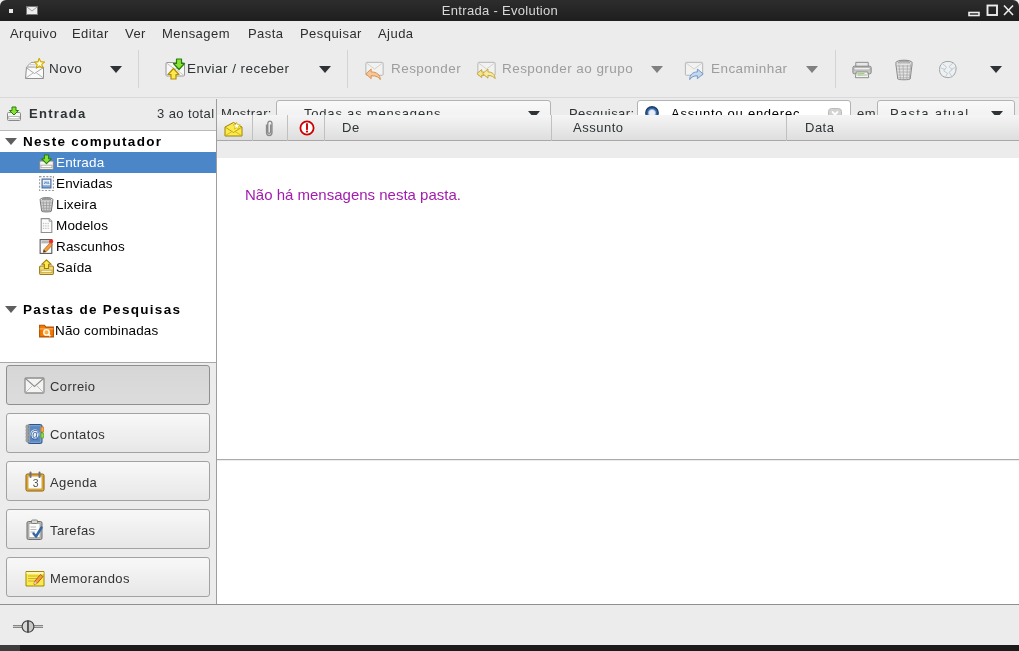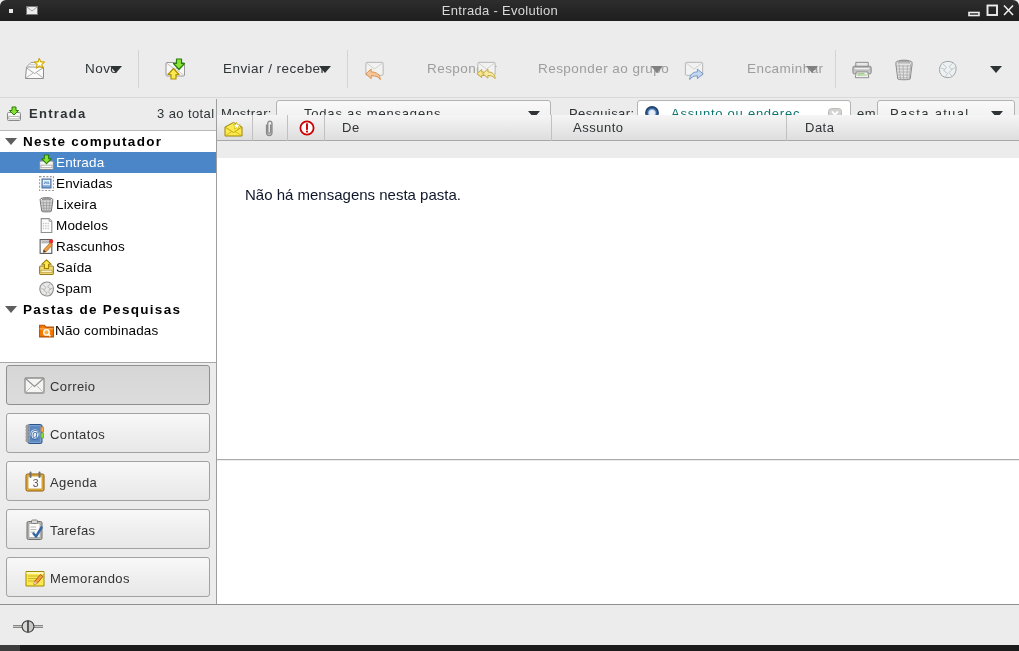--- a/index.html
+++ b/index.html
@@ -8,21 +8,21 @@
 .abs { position:absolute; }
 
 .titlebar { position:absolute; left:0; top:0; width:1019px; height:21px;
   background:linear-gradient(#2d2d2d,#1e1e1e); border-radius:6px 6px 0 0; }
 .title { position:absolute; left:-19px; right:0; top:3px; letter-spacing:0.3px; text-align:center; font-size:13px; color:#d8d8d8; }
 
 .menubar { position:absolute; left:0; top:21px; width:1019px; height:24px; background:#ececec; }
 .menubar span { position:absolute; top:5px; font-size:13px; color:#2d2d2d; letter-spacing:0.45px; }
 
 .toolbar { position:absolute; left:0; top:45px; width:1019px; height:53px; background:#ececec; border-bottom:1px solid #d9d9d9; }
-.tbtext { position:absolute; top:16px; font-size:13.5px; color:#2e3436; letter-spacing:0.45px;margin-left:36px; }
+.tbtext { position:absolute; top:16px; font-size:13.5px; color:#2e3436; letter-spacing:0.45px; }
 .tbgray { color:#9d9d9d; }
 .tsep { position:absolute; top:5px; height:38px; width:1px; background:#d4d4d4; }
 .arr { position:absolute; width:0; height:0; border-left:6px solid transparent; border-right:6px solid transparent; border-top:7px solid #2e3436; }
 .arrg { border-top-color:#808080; }
 
 .row2 { position:absolute; left:0; top:99px; width:1019px; height:32px; background:#ececec; border-bottom:1px solid #b9b9b9; }
 .lbl { position:absolute; top:7px; font-size:13px; color:#2e3436; letter-spacing:0.4px; }
 .combo { position:absolute; top:1px; height:26px; background:linear-gradient(#f9f9f9,#ededed); border:1px solid #b3b3b3; border-radius:3px; }
 .combo .ctext { position:absolute; top:5px; font-size:13px; color:#2e3436; letter-spacing:0.8px; }
 .combo .carr { position:absolute; width:0; height:0; border-left:6.5px solid transparent; border-right:6.5px solid transparent; border-top:7.5px solid #2e3436; top:10px; }
@@ -43,21 +43,21 @@
 .sbtn .btext { position:absolute; left:43px; top:13px; font-size:13px; color:#333; letter-spacing:0.4px; }
 .sbtn.active { background:linear-gradient(#d6d6d6,#dcdcdc); border-color:#8f8f8f; }
 
 .listhead { position:absolute; left:217px; top:115px; width:802px; height:26px;
   background:linear-gradient(#f5f5f5,#dedede); border-bottom:1px solid #a8a8a8; }
 .hsep { position:absolute; top:0; width:1px; height:26px; background:#c0c0c0; }
 .hlabel { position:absolute; top:5px; font-size:13px; color:#2e3436; letter-spacing:0.5px; }
 
 .listarea { position:absolute; left:217px; top:158px; width:802px; height:302px; background:#fff; border-bottom:1px solid #ababab; }
 .preview { position:absolute; left:217px; top:461px; width:802px; height:143px; background:#fff; }
-.nomsg { position:absolute; left:245px; top:186px; font-size:15px; color:#0f172a; letter-spacing:0px; }
+.nomsg { position:absolute; left:245px; top:186px; font-size:15px; color:#a21caf; letter-spacing:0px; }
 
 .statusbar { position:absolute; left:0; top:604px; width:1019px; height:41px; background:#ececec; border-top:1px solid #8f8f8f; }
 .blackbar { position:absolute; left:0; top:645px; width:1019px; height:6px; background:#1b1b1b; }
 .blackbar .lseg { position:absolute; left:0; top:0; width:20px; height:6px; background:#3d3d3d; }
 </style>
 </head>
 <body>
 <div class="win">
 
   <div class="titlebar">
@@ -67,20 +67,29 @@
       <path d="M1 1 L6 5 L11 1" fill="none" stroke="#9a9a9a" stroke-width="0.9"></path>
     </svg>
     <div class="title">Entrada - Evolution</div>
     <svg class="abs" style="left:968px;top:4px;" width="48" height="13" viewBox="0 0 48 13">
       <rect x="1" y="8.5" width="10" height="3" fill="none" stroke="#ededed" stroke-width="1.6"></rect>
       <rect x="19.5" y="1.5" width="9.5" height="9.5" fill="none" stroke="#ededed" stroke-width="1.9"></rect>
       <path d="M36 1.5 L45 11 M45 1.5 L36 11" stroke="#ededed" stroke-width="1.6"></path>
     </svg>
   </div>
 
+  <div class="menubar">
+    <span style="left:10px;">Arquivo</span>
+    <span style="left:72px;">Editar</span>
+    <span style="left:125px;">Ver</span>
+    <span style="left:162px;">Mensagem</span>
+    <span style="left:248px;">Pasta</span>
+    <span style="left:300px;">Pesquisar</span>
+    <span style="left:378px;">Ajuda</span>
+  </div>
 
   <div class="toolbar">
     <svg class="abs" style="left:23px;top:12px;" width="24" height="24" viewBox="0 0 24 24" id="icon-novo">
 <path d="M3.5 10 L20.5 10 L20.5 21.5 L2.5 21.5 Z" fill="#fafafa" stroke="#8f8f8f"></path>
 <path d="M4.5 9 L8 5.5 L17 5 L17 10" fill="#fff" stroke="#9a9a9a"></path>
 <path d="M6.5 7.5 L14 7.2 M6.5 9.2 L14 9" stroke="#c9c9c9" stroke-width="0.9"></path>
 <path d="M3 10.5 L11.5 16.5 L20.5 10.5" fill="none" stroke="#a8a8a8"></path>
 <path d="M3 21 L10 16 M20.5 21 L13.5 16" fill="none" stroke="#b5b5b5"></path>
 <path d="M16.2 1.2 L17.8 4.8 L21.7 5 L18.8 7.5 L19.9 11.2 L16.5 9.2 L13.2 11.3 L14.2 7.5 L11.2 5.1 L15 4.8 Z" fill="#ffe32c" stroke="#c8a000" stroke-width="1" stroke-linejoin="round"></path>
 <path d="M16.3 3.5 L17.2 5.6 L19.5 5.7 L17.8 7.2 L18.4 9.3 L16.4 8.1 L14.5 9.3 L15.1 7.2 L13.4 5.8 L15.6 5.7 Z" fill="#fff"></path>
@@ -157,21 +166,21 @@
       <div class="ctext" style="left:27px;">Todas as mensagens</div>
       <div class="carr" style="left:251px;"></div>
     </div>
     <div class="lbl" style="left:352px;">Pesquisar:</div>
     <div class="entry" style="left:420px;width:214px;">
       <svg class="abs" style="left:6px;top:4px;" width="18" height="18" viewBox="0 0 18 18" id="icon-mag">
 <circle cx="8" cy="8" r="6.2" fill="#3465a4" stroke="#1e3f66" stroke-width="1.4"></circle>
 <circle cx="8" cy="8" r="3.6" fill="#e6eefa" stroke="#9ab4d8" stroke-width="0.8"></circle>
 <path d="M12.8 12.8 L16 16" stroke="#1e3f66" stroke-width="2.6" stroke-linecap="round"></path>
 </svg>
-      <div class="ctext abs" style="left:33px;top:5px;font-size:13px;color:#0f766e;letter-spacing:0.75px;">Assunto ou endereç...</div>
+      <div class="ctext abs" style="left:33px;top:5px;font-size:13px;color:#000000;letter-spacing:0.75px;">Assunto ou endereç...</div>
       <svg class="abs" style="left:190px;top:7px;" width="14" height="13" viewBox="0 0 14 13" id="icon-clear">
 <rect x="0.5" y="0.5" width="13" height="12" rx="3" fill="#d2d2d0" stroke="#bcbcba"></rect>
 <path d="M4.5 4 L9.5 9 M9.5 4 L4.5 9" stroke="#fff" stroke-width="1.8" stroke-linecap="round"></path>
 </svg>
     </div>
     <div class="lbl" style="left:640px;">em</div>
     <div class="combo" style="left:660px;width:138px;">
       <div class="ctext" style="left:12px;letter-spacing:1.3px;">Pasta atual</div>
       <div class="carr" style="left:113px;"></div>
     </div>
@@ -239,27 +248,20 @@
     <div class="trow" style="top:105px;">
       <svg class="abs" style="left:38px;top:2px;" width="17" height="17" viewBox="0 0 16 16" id="icon-draft">
 <rect x="2" y="1.5" width="11" height="13" fill="#fbfbfb" stroke="#555"></rect>
 <path d="M3.2 3 L11.8 3 M3.2 4.5 L11.8 4.5" stroke="#8a8a8a" stroke-width="0.8"></path>
 <circle cx="12.3" cy="3.2" r="2" fill="#ef2929"></circle>
 <path d="M11.5 4.5 L13.5 6.5 L7.5 13 L5 13.5 L5.5 11 Z" fill="#f59d3c" stroke="#b36b1d" stroke-width="0.8"></path>
 <path d="M5.5 11 L7.5 13 L5 13.5 Z" fill="#3a3a3a"></path>
 </svg>
       <div class="tlabel" style="left:56px;">Rascunhos</div>
     </div>
-    <div class="trow" style="top:147px;">
-      <svg class="abs" style="left:38px;top:2px;" width="17" height="17" viewBox="0 0 16 16" id="icon-spam">
-<path d="M4 3.5 C6.5 1.5 10 1.5 12.2 3.2 C14.5 5 15 8 14 10.8 C13 13.8 10.5 15.3 7.8 15 C5 14.7 2.7 13 2 10.3 C1.3 7.6 2 5.2 4 3.5 Z" fill="#e9e9e7" stroke="#8f8f8f"></path>
-<path d="M4.5 4.5 L7.5 7 L5.5 10 L8.5 12 L7 14.5 M11.5 3.5 L9 6.5 L12 8.5 L9.5 11 L12 13.5 M3 8 L6 9 M14 7.5 L10.5 9" fill="none" stroke="#b0b0ae" stroke-width="0.8"></path>
-</svg>
-      <div class="tlabel" style="left:56px;">Spam</div>
-    </div>
     <div class="trow" style="top:168px;">
       <div class="expander" style="top:7px;"></div>
       <div class="tlabel bold" style="left:23px;">Pastas de Pesquisas</div>
     </div>
     <div class="trow" style="top:189px;">
       <svg class="abs" style="left:38px;top:2px;" width="17" height="17" viewBox="0 0 16 16" id="icon-vfolder">
 <path d="M1.5 3 L6 3 L7.5 4.8 L14.5 4.8 L14.5 14 L1.5 14 Z" fill="#f57900" stroke="#b35000"></path>
 <path d="M1.5 6.5 L14.5 6.5" stroke="#ffb766" stroke-width="1"></path>
 <circle cx="8" cy="9.8" r="2.6" fill="#fcaf3e" stroke="#fff" stroke-width="1.3"></circle>
 <path d="M9.9 11.7 L11.6 13.4" stroke="#fff" stroke-width="1.5"></path>

